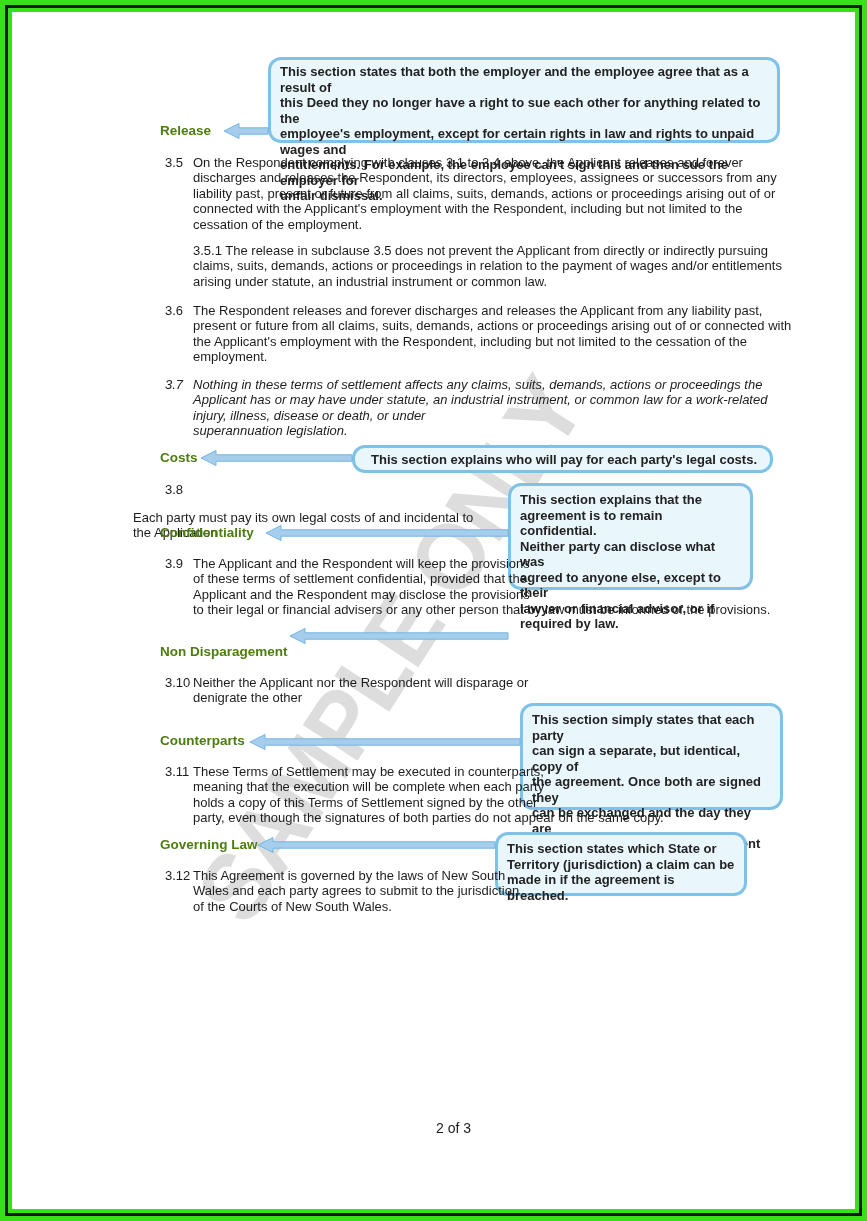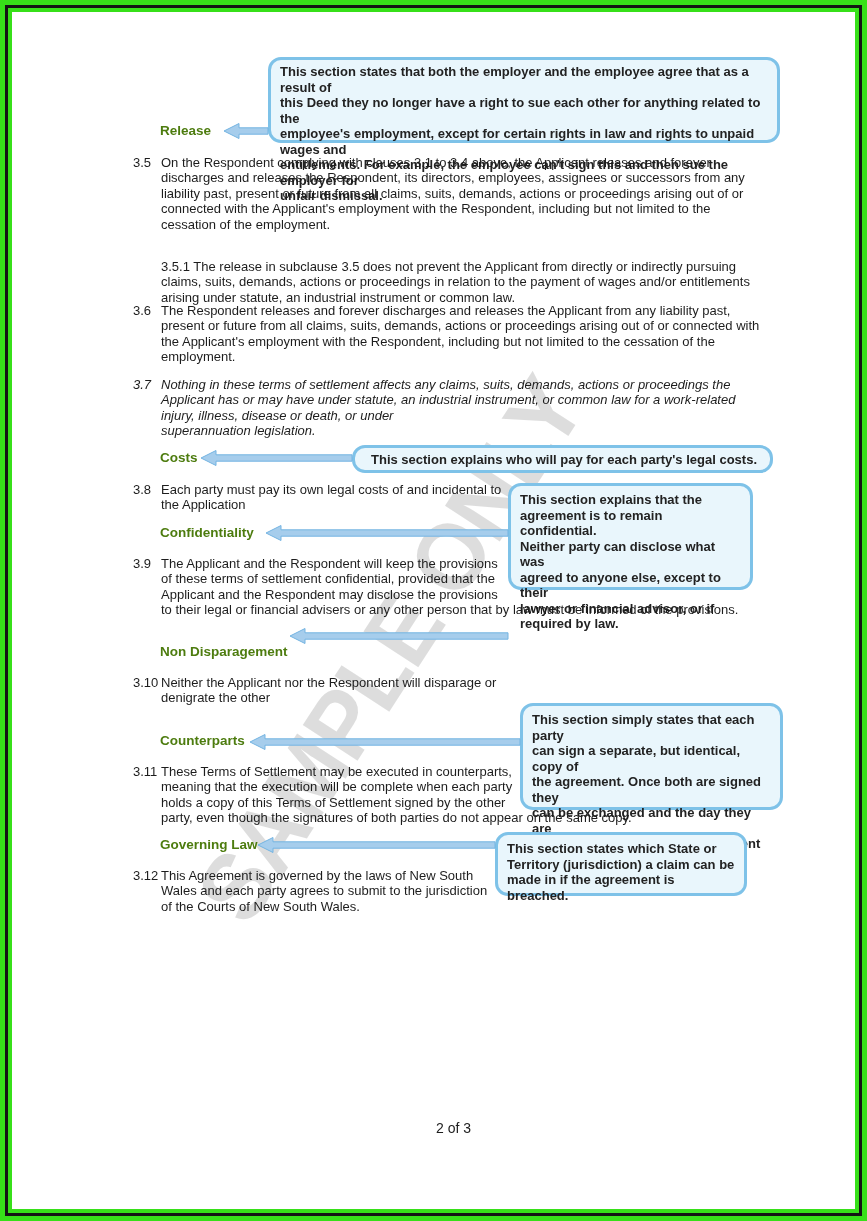--- a/index.html
+++ b/index.html
@@ -67,27 +67,27 @@
   .a-nondisp { left:289px; top:626px; width:220px; }
   .a-counter { left:249px; top:732px; width:272px; }
   .a-gov     { left:257px; top:835px; width:239px; }
 
   
   .clause {
     position:absolute; left:133px;
     display:flex; align-items:flex-start;
     font-size:13px; line-height:15.4px;
   }
-  .clause .num { width:28px; flex:0 0 28px; }
+  .clause .num { width:28px; flex:0 0 28px;margin-left:32px; }
   .clause .ctext { white-space:nowrap; }
   .c35  { top:155px; }
-  .c351 { top:259px; }
+  .c351 { top:243px; }
   .c36  { top:303px; }
   .c37  { top:377px;font-style:italic; }
-  .c38  { top:482px; }
+  .c38  { top:482px;flex-direction:column; }
   .c39  { top:556px; }
   .c310 { top:675px; }
   .c311 { top:764px; }
   .c312 { top:868px; }
 
   .footer {
     position:absolute; left:0; top:1120px; width:867px;
     text-align:center; font-size:14px; color:#1d1d1d;margin-left:20px;
   }
 </style>

